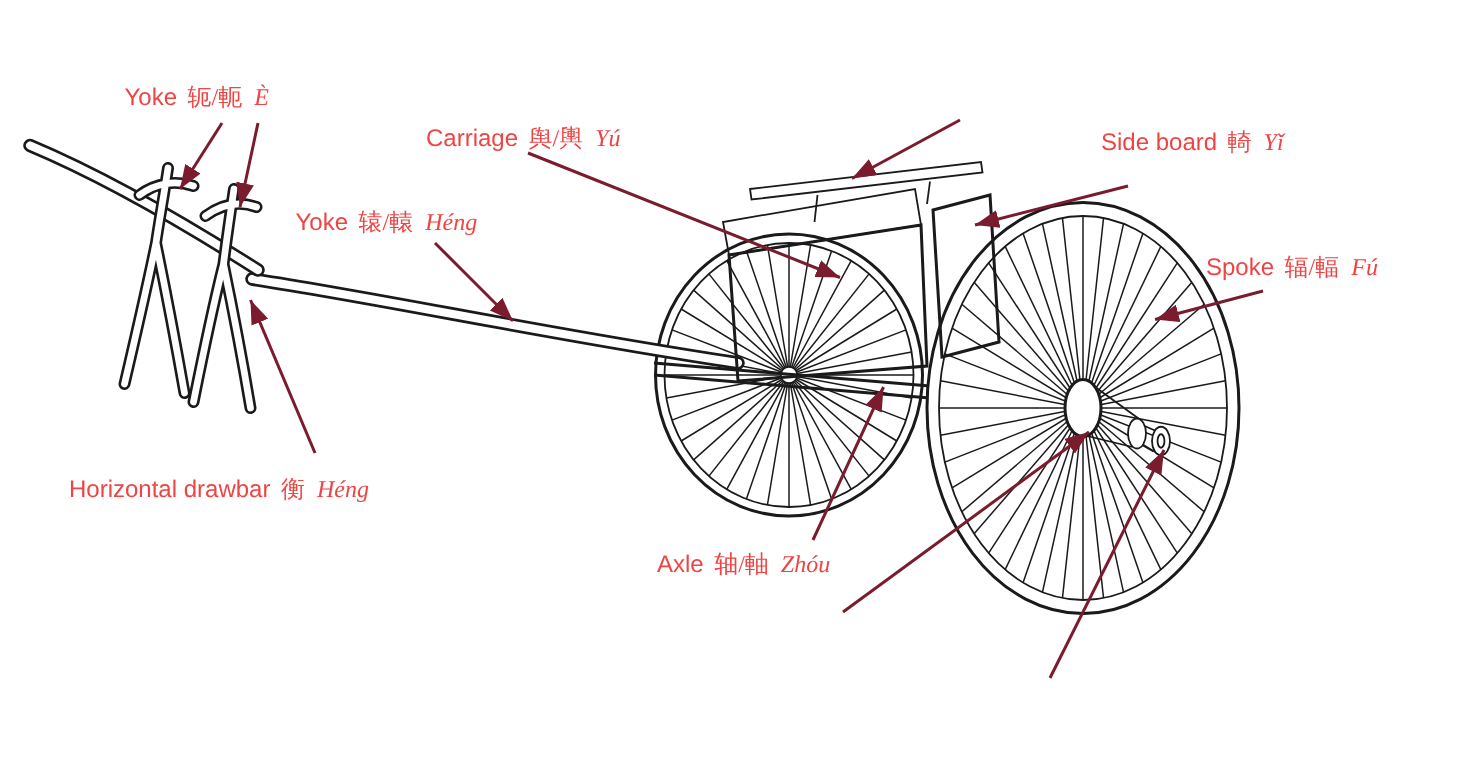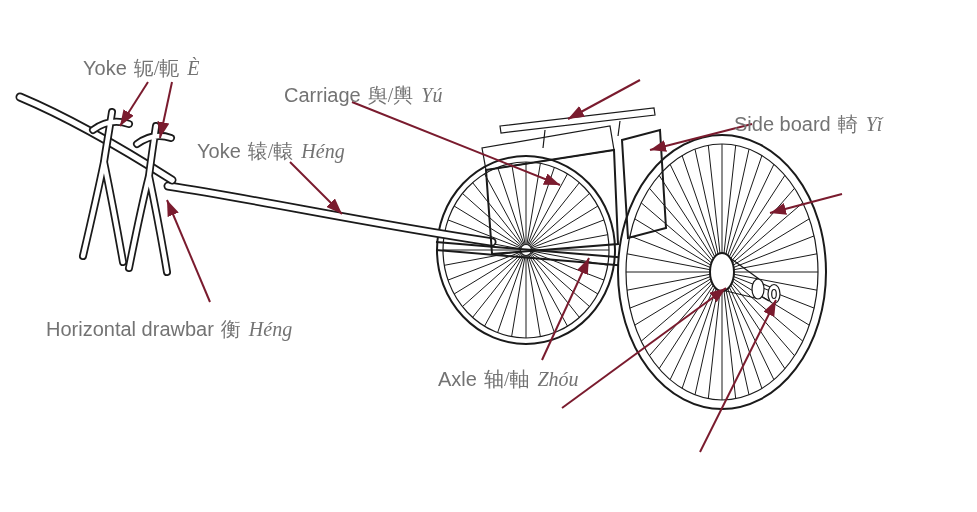--- a/index.html
+++ b/index.html
@@ -14,22 +14,22 @@
   .line{stroke:#1a1a1a;stroke-width:2;fill:none;}
   .thin{stroke:#1a1a1a;stroke-width:1.2;fill:none;}
   .fillw{fill:#ffffff;}
   .spokes line{stroke:#1a1a1a;stroke-width:1;}
   .rodB{stroke:#1a1a1a;fill:none;stroke-linecap:round;}
   .rodW{stroke:#ffffff;fill:none;stroke-linecap:round;}
   .arrows line{stroke-width:2;}
   .label{
     position:absolute;
     white-space:nowrap;
-    color:#737373;
-    font-size:20px;
+    color:#ef4444;
+    font-size:16px;
     line-height:1.2;
   }
   .label .en{font-family:"Liberation Sans", sans-serif;}
   .label .zh{font-family:"Liberation Serif", serif;margin-left:7px;}
   .label .py{font-family:"Liberation Serif", serif;font-style:italic;margin-left:8px;}
 </style>
 </head>
 <body>
 
 <div class="stage">
@@ -210,26 +210,29 @@
       <line x1="700" y1="452" x2="776" y2="300" marker-end="url(#ah)"></line>
     </g>
   </svg>
 
   <div class="label" style="left:83px;top:56px">
     <span class="en">Yoke</span><span class="zh">轭/軛</span><span class="py">È</span>
   </div>
   <div class="label" style="left:284px;top:83px">
     <span class="en">Carriage</span><span class="zh">舆/輿</span><span class="py">Yú</span>
   </div>
-  <div class="label" style="left:734px;top:112px">
+  <div class="label" style="left:734px;top:86px">
     <span class="en">Side board</span><span class="zh">輢</span><span class="py">Yǐ</span>
   </div>
   <div class="label" style="left:197px;top:139px">
     <span class="en">Yoke</span><span class="zh">辕/轅</span><span class="py">Héng</span>
   </div>
+  <div class="label" style="left:804px;top:169px">
+    <span class="en">Spoke</span><span class="zh">辐/輻</span><span class="py">Fú</span>
+  </div>
   <div class="label" style="left:46px;top:317px">
     <span class="en">Horizontal drawbar</span><span class="zh">衡</span><span class="py">Héng</span>
   </div>
   <div class="label" style="left:438px;top:367px">
     <span class="en">Axle</span><span class="zh">轴/軸</span><span class="py">Zhóu</span>
   </div>
 
 </div>
 
 </body></html>

